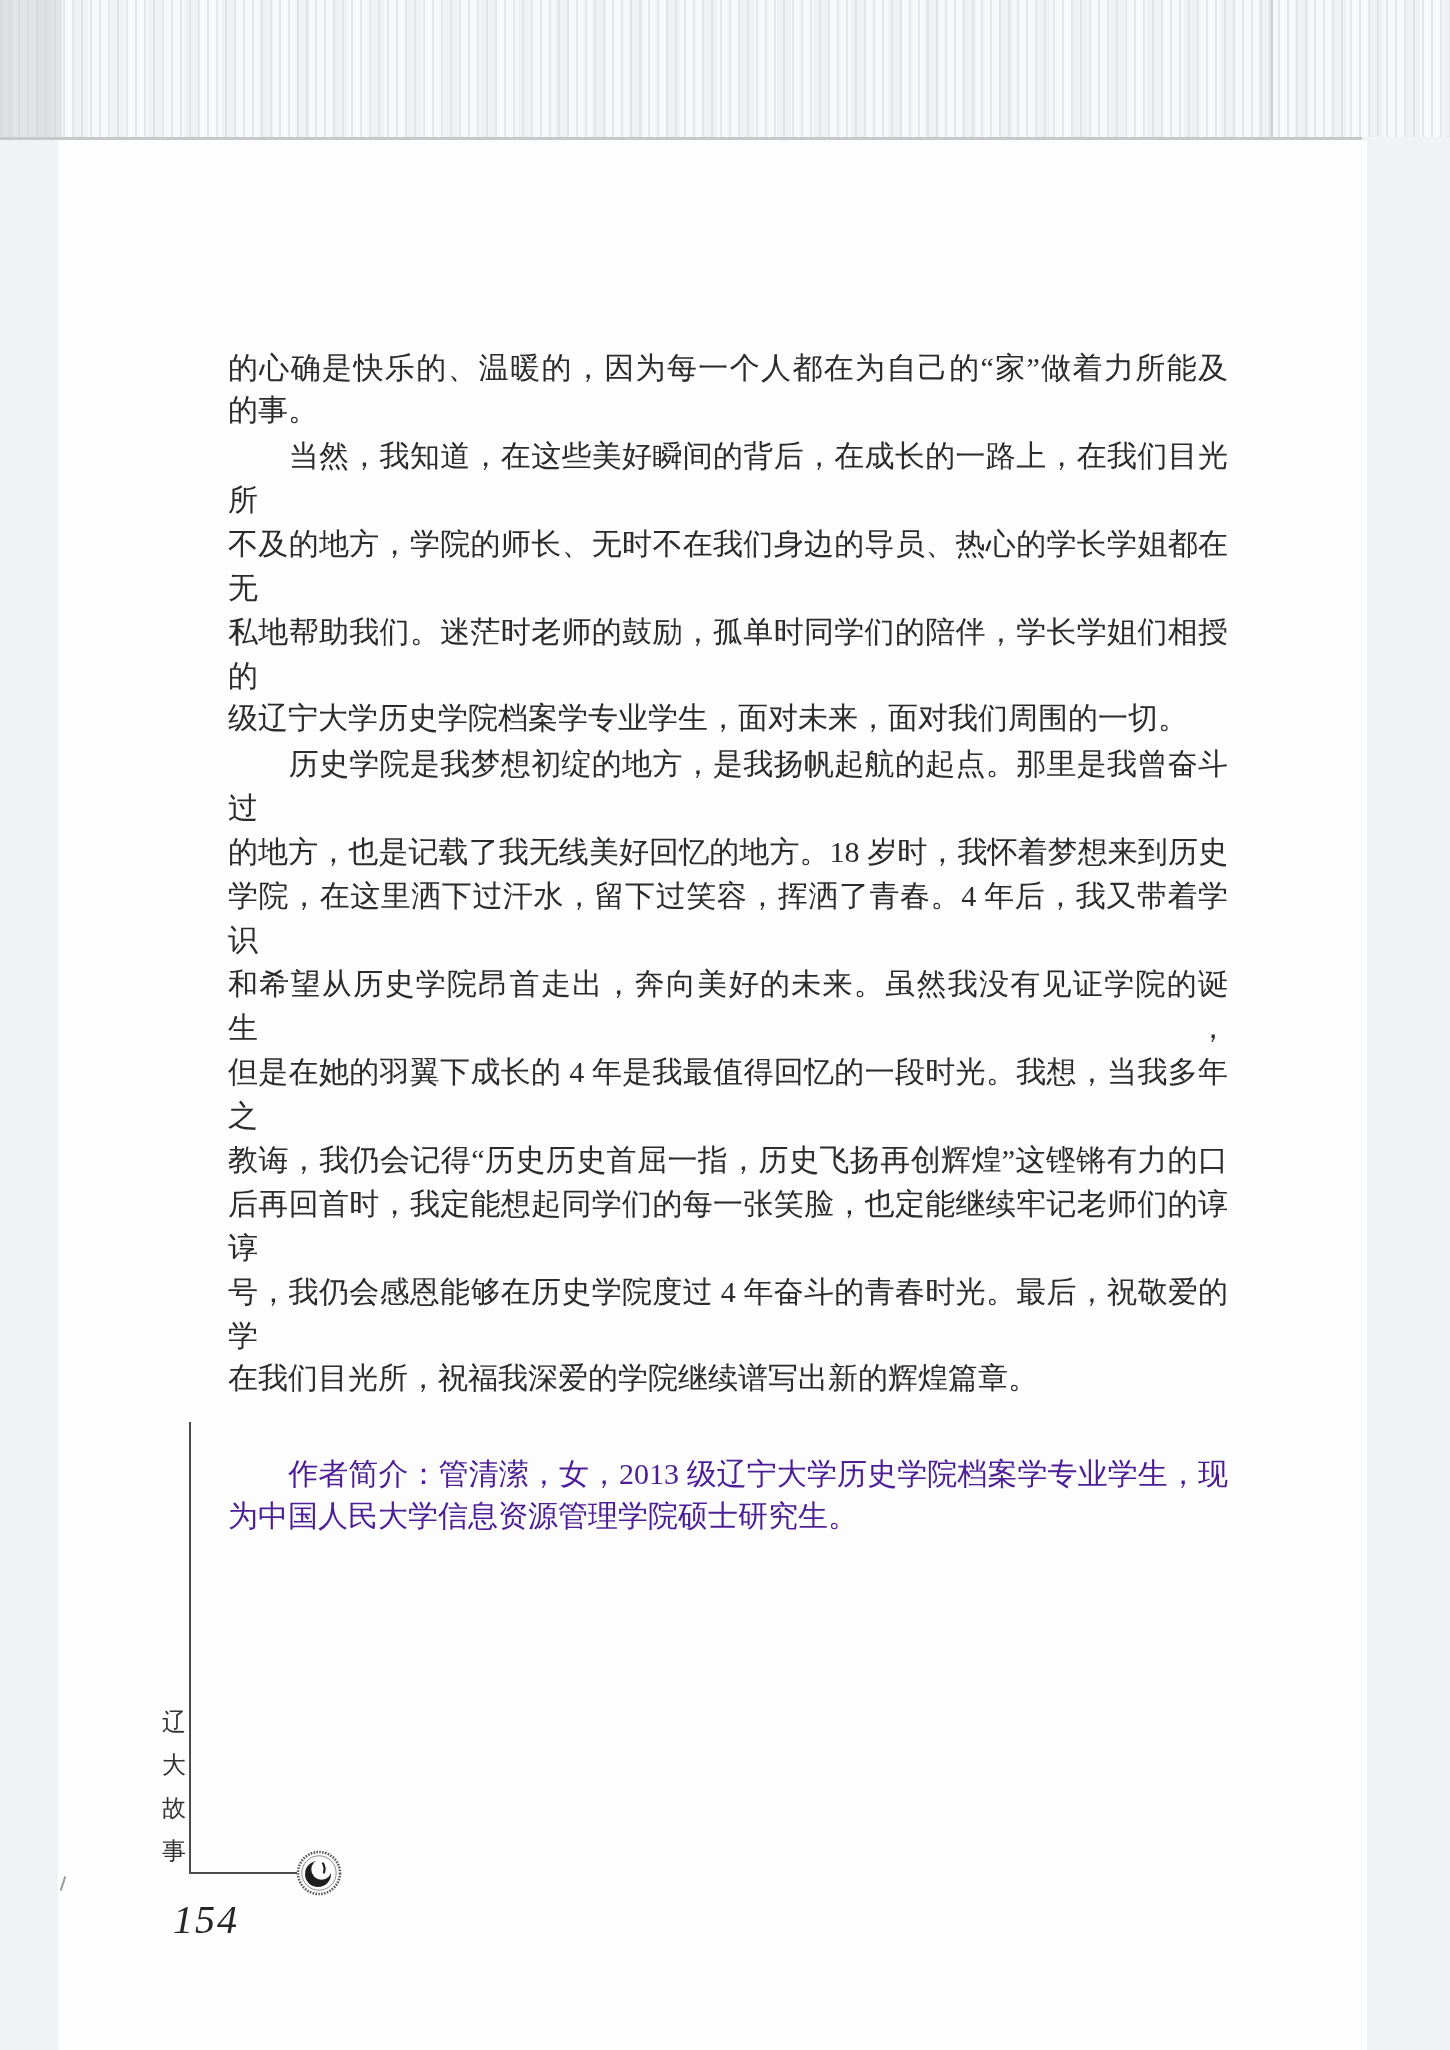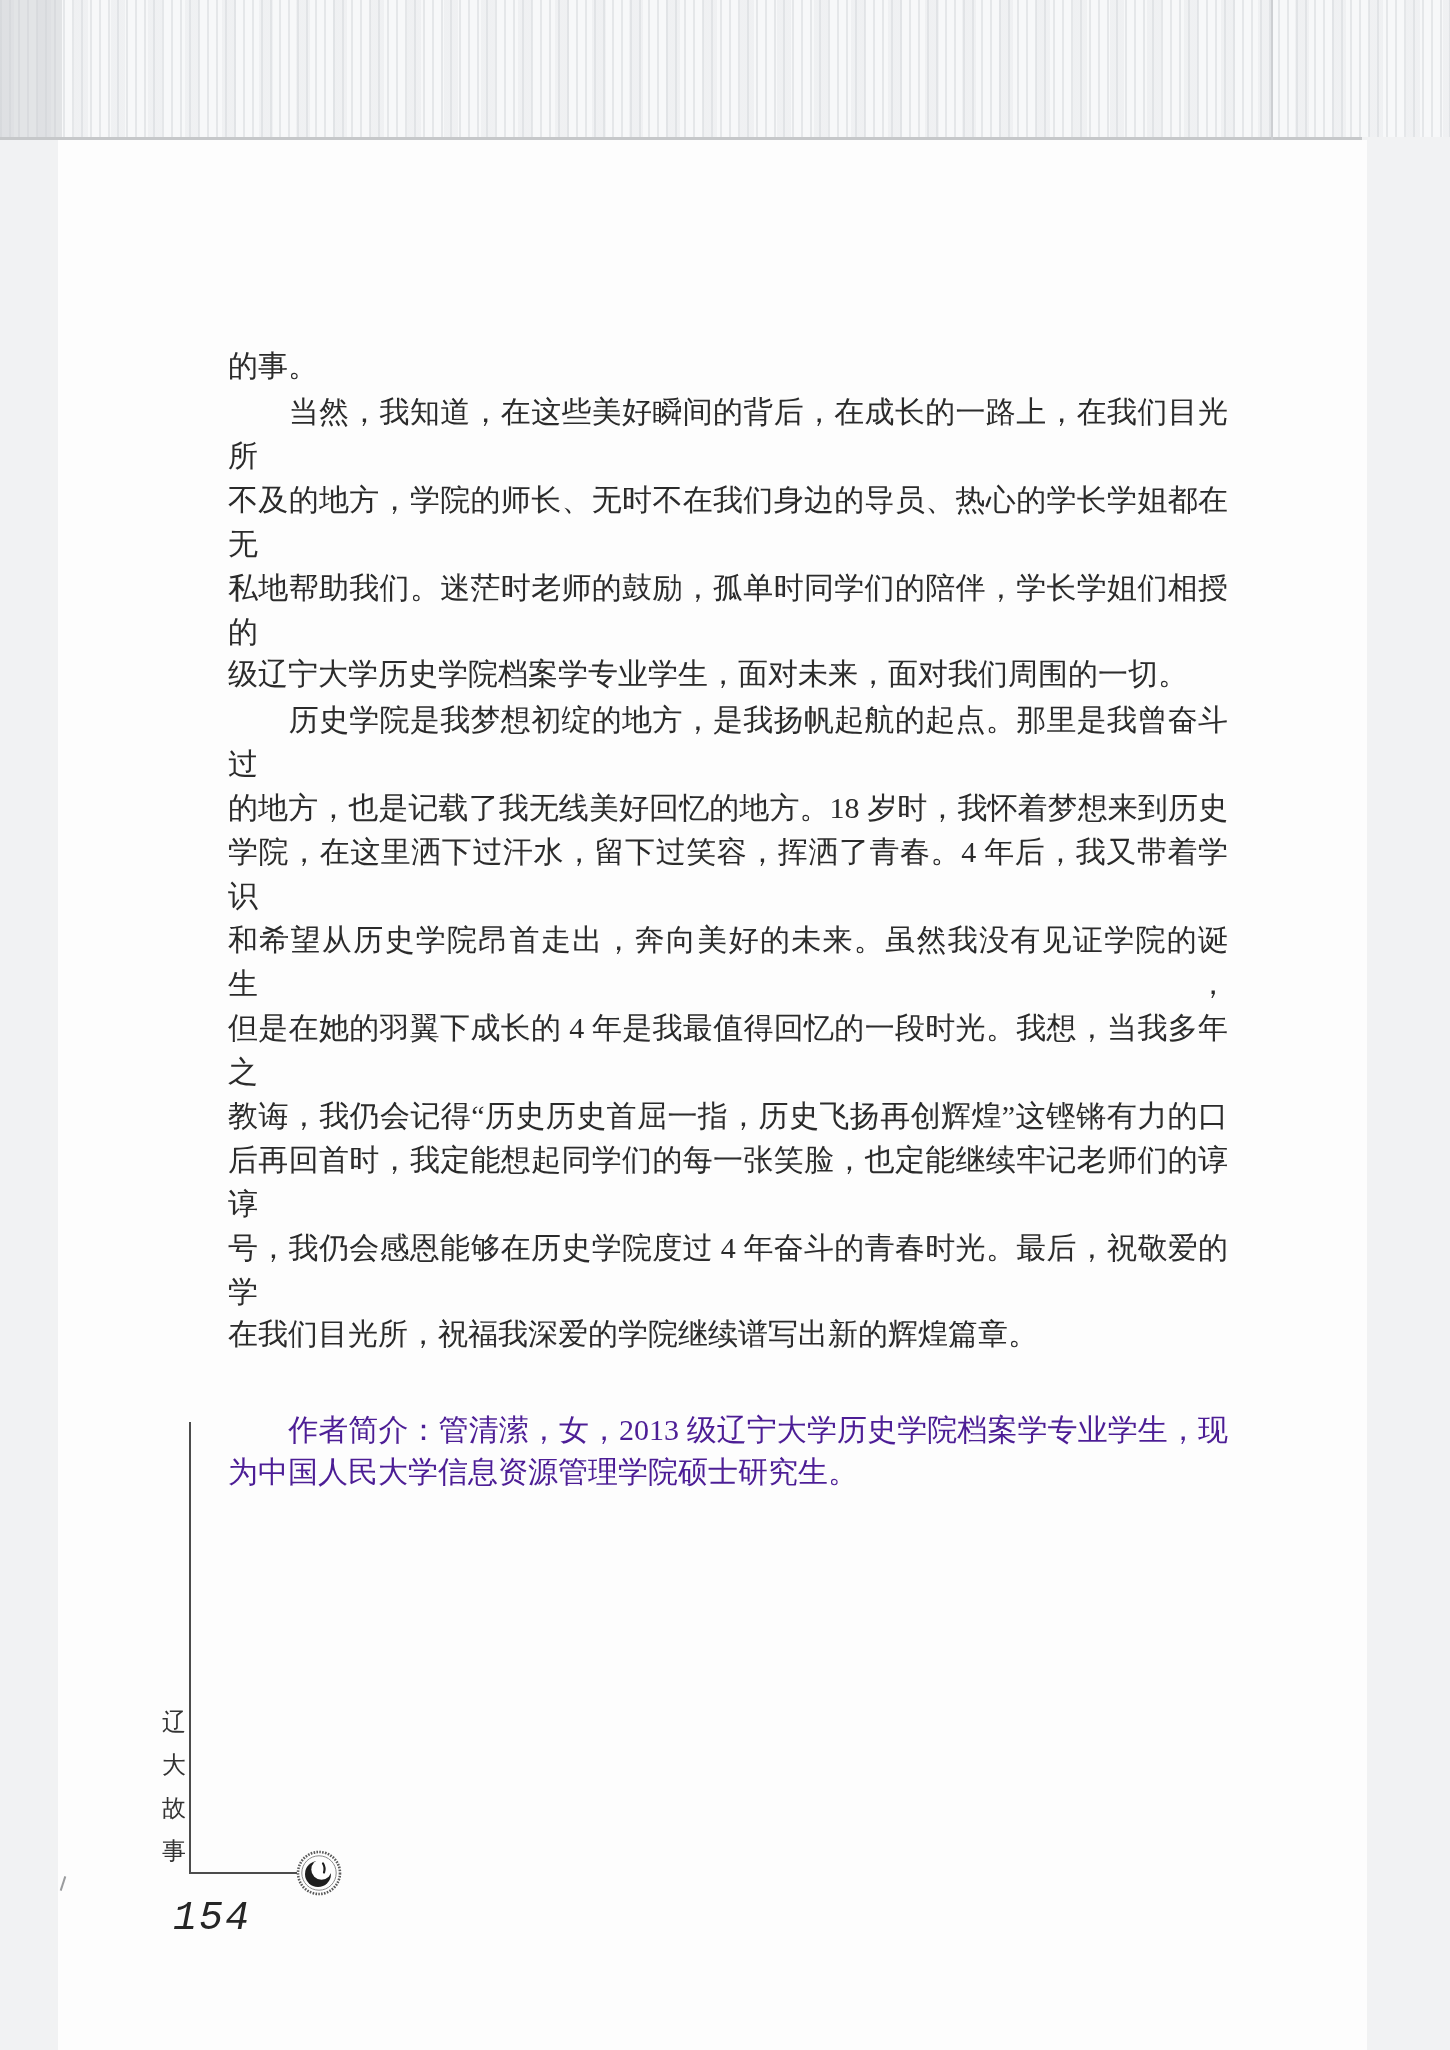--- a/index.html
+++ b/index.html
@@ -56,41 +56,42 @@
   .v-label .v-char{
     height:43px;display:flex;align-items:center;justify-content:center;
     text-align-last:auto;
   }
   .logo{
     position:absolute;left:296px;top:1850px;width:46px;height:46px;
   }
   .page-number{
     position:absolute;left:173px;top:1896px;
     font-size:40px;font-style:italic;color:#262626;
-    font-family:Liberation Mono, monospace;
+    font-family:Liberation Serif, serif;
     letter-spacing:2px;
   }
   .edge-tick{
     position:absolute;left:62px;top:1876px;width:2px;height:15px;
     background:#9a9c9e;transform:rotate(18deg);
   }
 </style>
 </head>
 <body>
 
 <div class="canvas">
 
   <div class="scan-top-band"></div>
   <div class="scan-top-edge"></div>
   <div class="scan-vline"></div>
 
   <div class="page"></div>
 
   <div class="body-text">
     <div class="para">
+        <div class="line">的心确是快乐的、温暖的，因为每一个人都在为自己的“家”做着力所能及</div>
         <div class="line last">的事。</div>
       </div>
     <div class="para">
         <div class="line">　　当然，我知道，在这些美好瞬间的背后，在成长的一路上，在我们目光所</div>
         <div class="line">不及的地方，学院的师长、无时不在我们身边的导员、热心的学长学姐都在无</div>
         <div class="line">私地帮助我们。迷茫时老师的鼓励，孤单时同学们的陪伴，学长学姐们相授的</div>
         <div class="line last">级辽宁大学历史学院档案学专业学生，面对未来，面对我们周围的一切。</div>
       </div>
     <div class="para">
         <div class="line">　　历史学院是我梦想初绽的地方，是我扬帆起航的起点。那里是我曾奋斗过</div>

